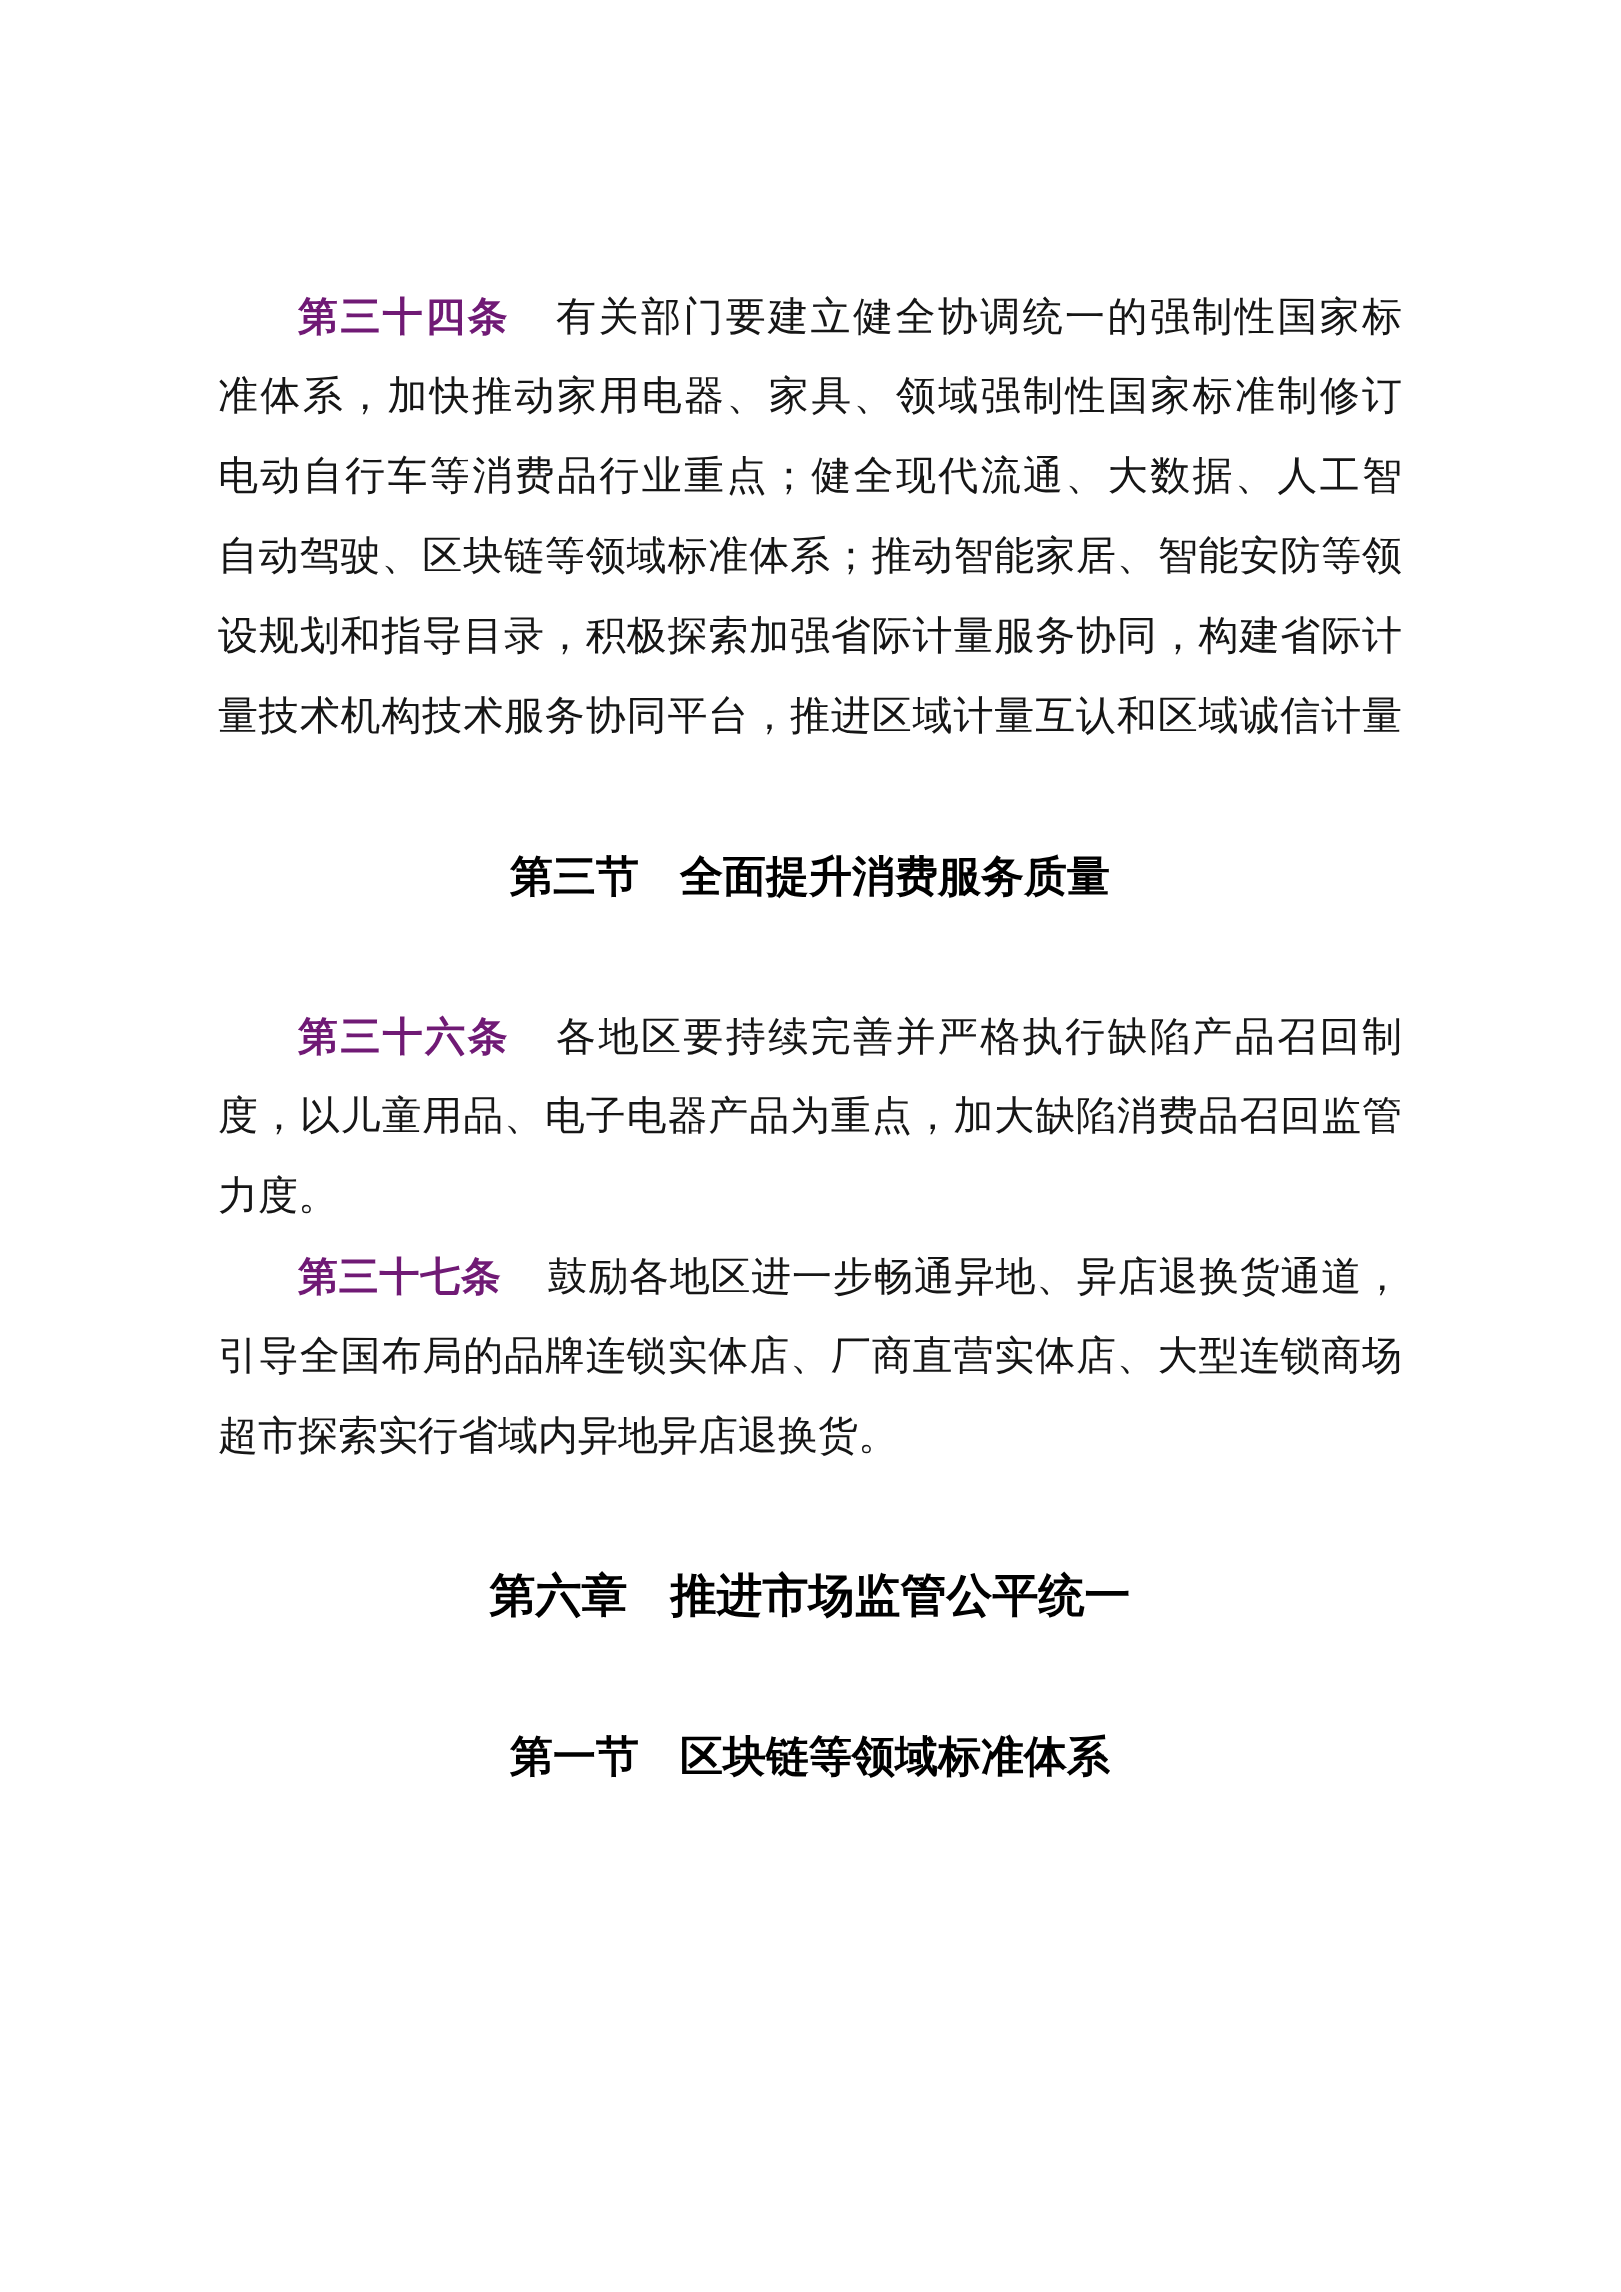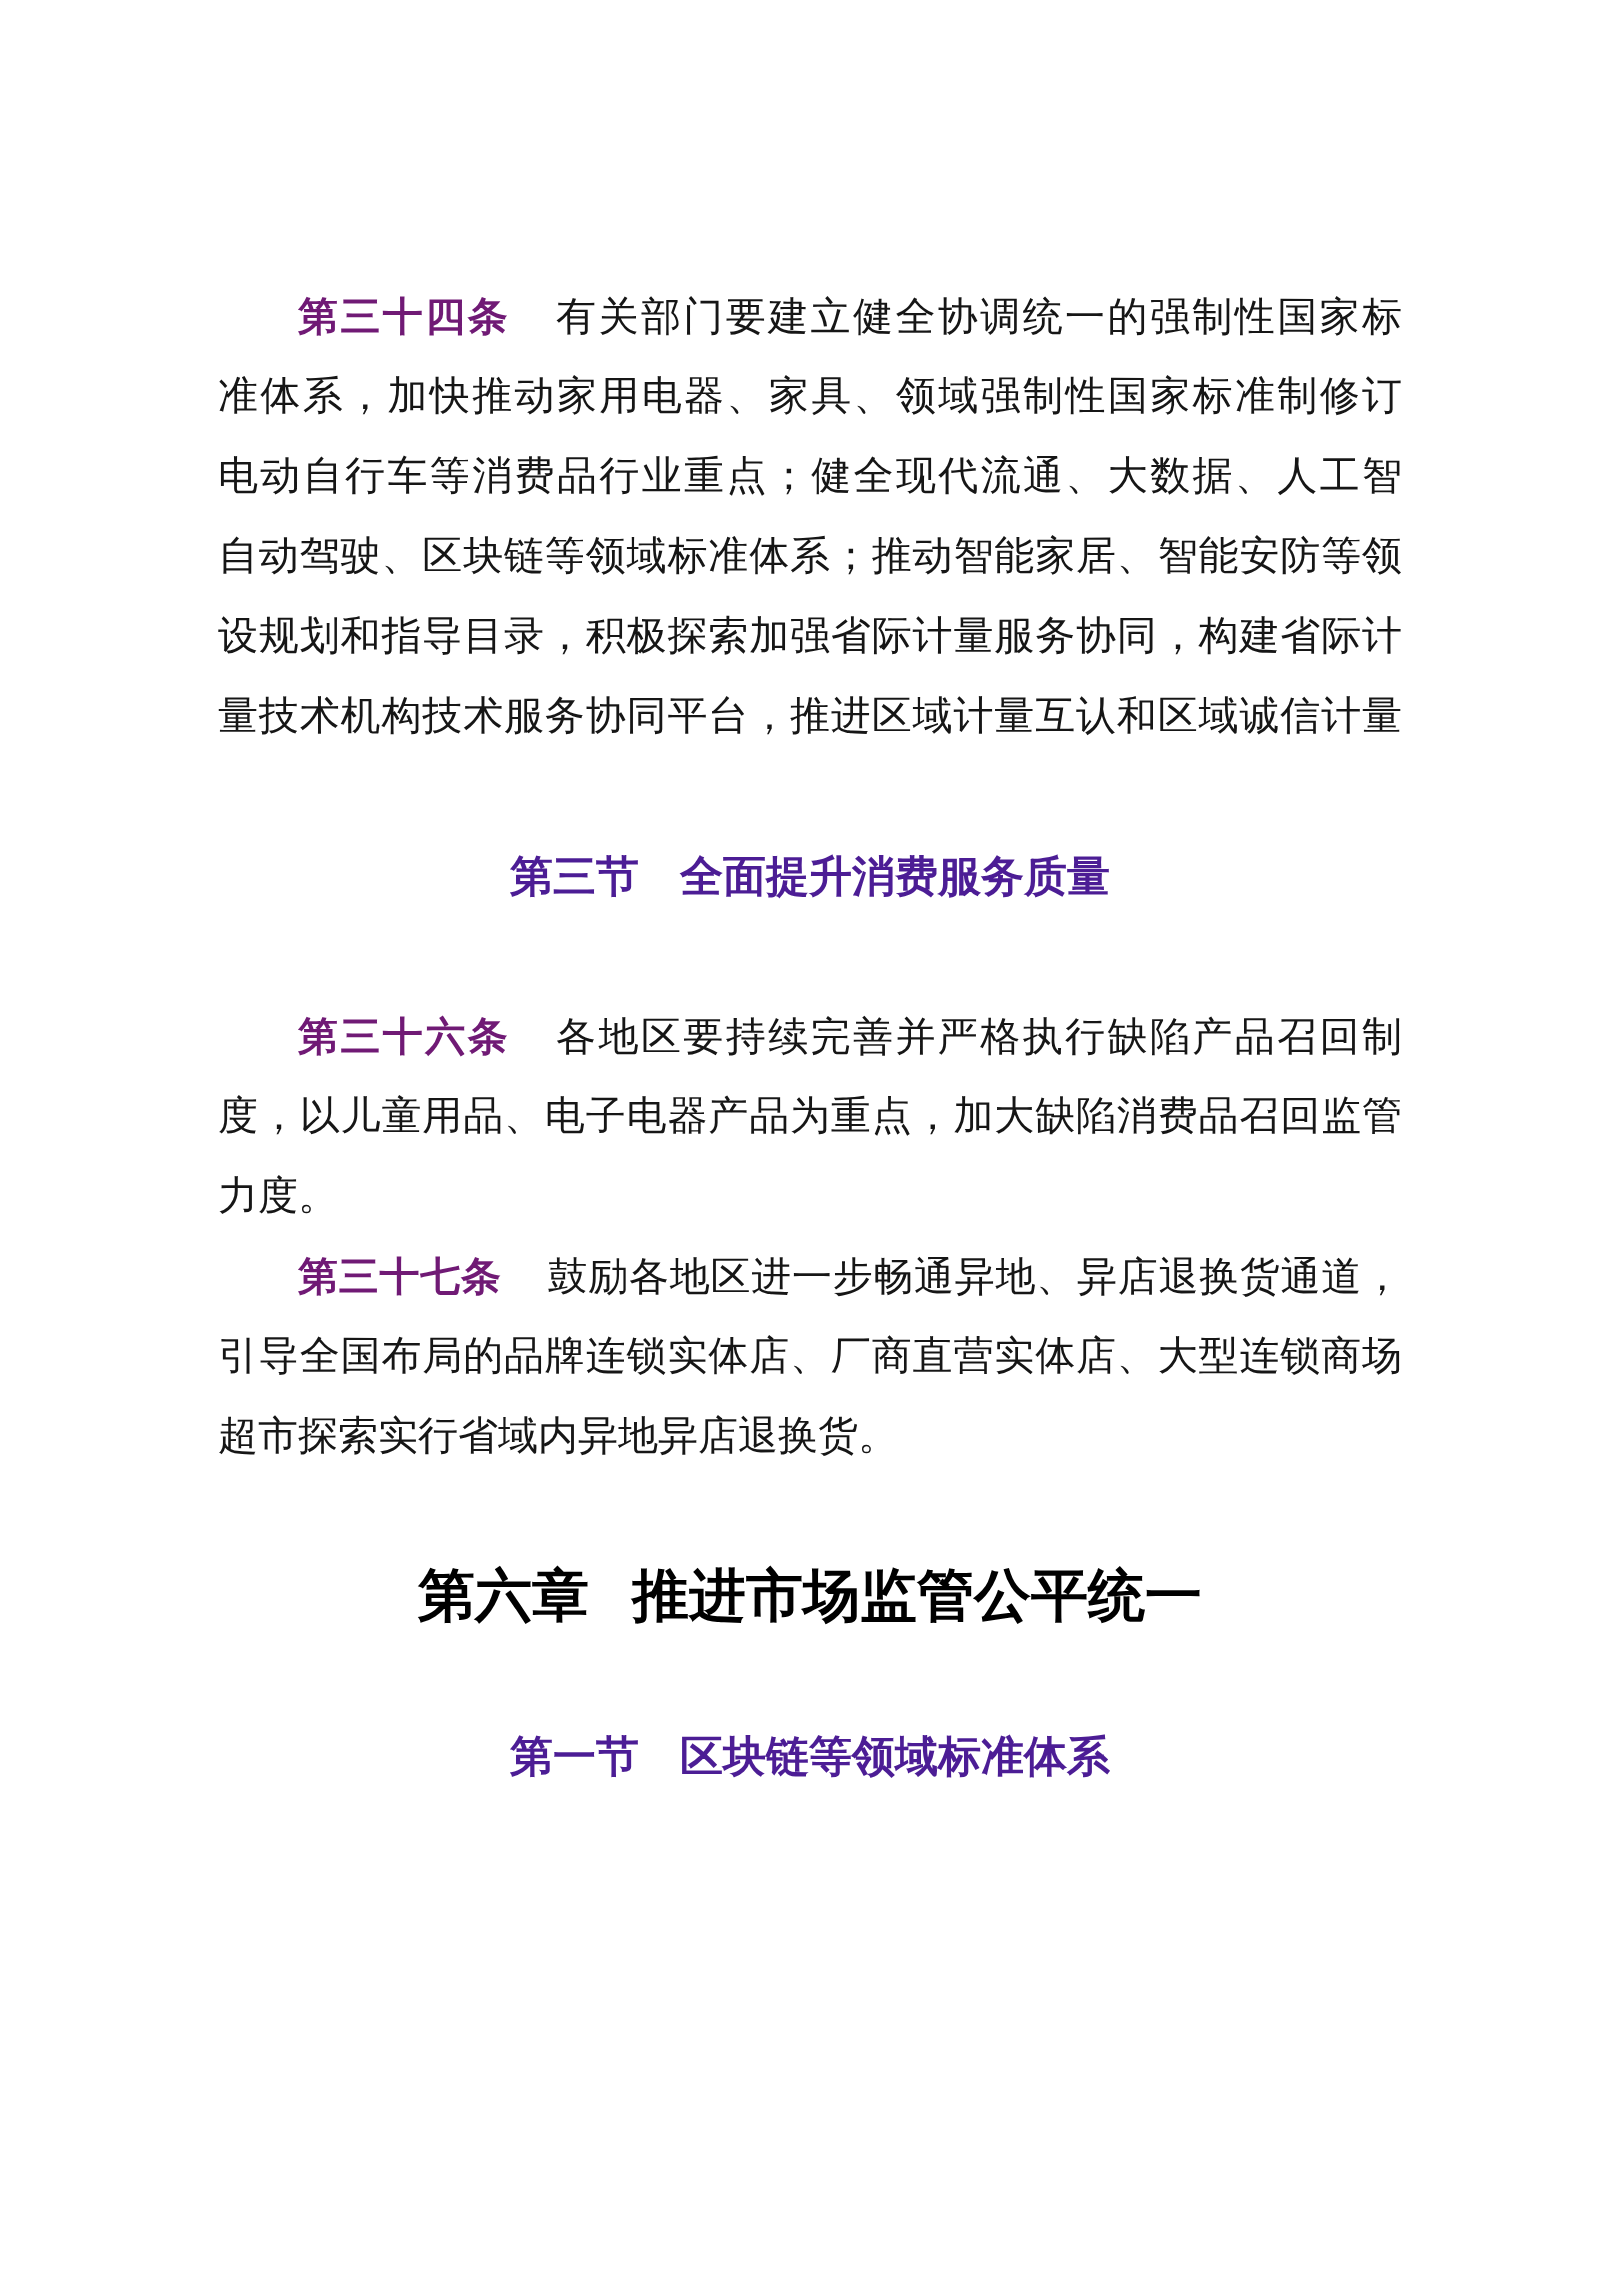--- a/index.html
+++ b/index.html
@@ -40,28 +40,28 @@
     font-weight: bold;
     color: #701a75;
     margin-right: 46px;
   }
   .body-text { font-family: "Liberation Serif", serif; }
   .section-heading {
     text-align: center;
     font-family: "Liberation Sans", sans-serif;
     font-weight: bold;
     font-size: 43px;
-    color: #4c1d95;
+    color: #000000;
   }
   .section-heading .h-label { margin-right: 41px; }
   .chapter-heading {
     text-align: center;
     font-family: "Liberation Serif", serif;
     font-weight: bold;
-    font-size: 57px;
+    font-size: 46px;
     color: #000000;
   }
   .chapter-heading .h-label { margin-right: 43px; }
 </style>
 </head>
 <body>
 
 <div class="page">
   <div class="content" id="doc-lines">
       <div class="line body-line fill indent"><span class="article-label">第三十四条</span><span class="body-text">有关部门要建立健全协调统一的强制性国家标</span></div>

